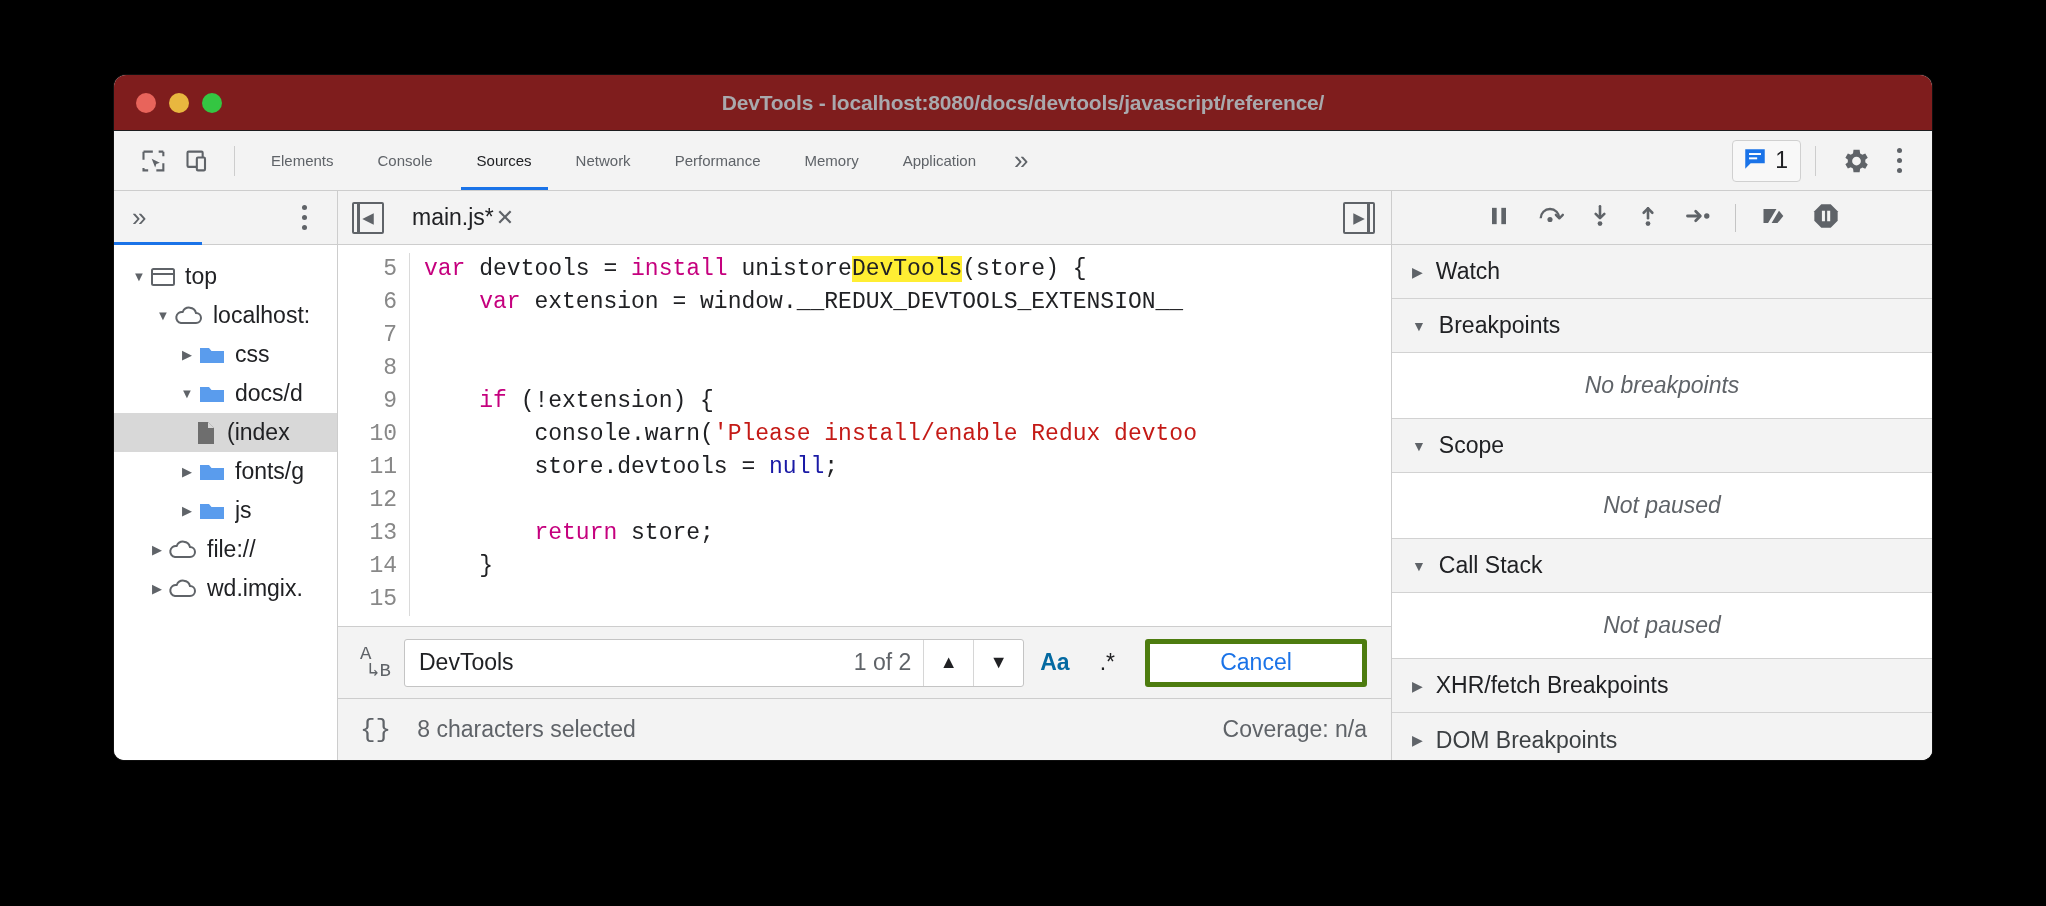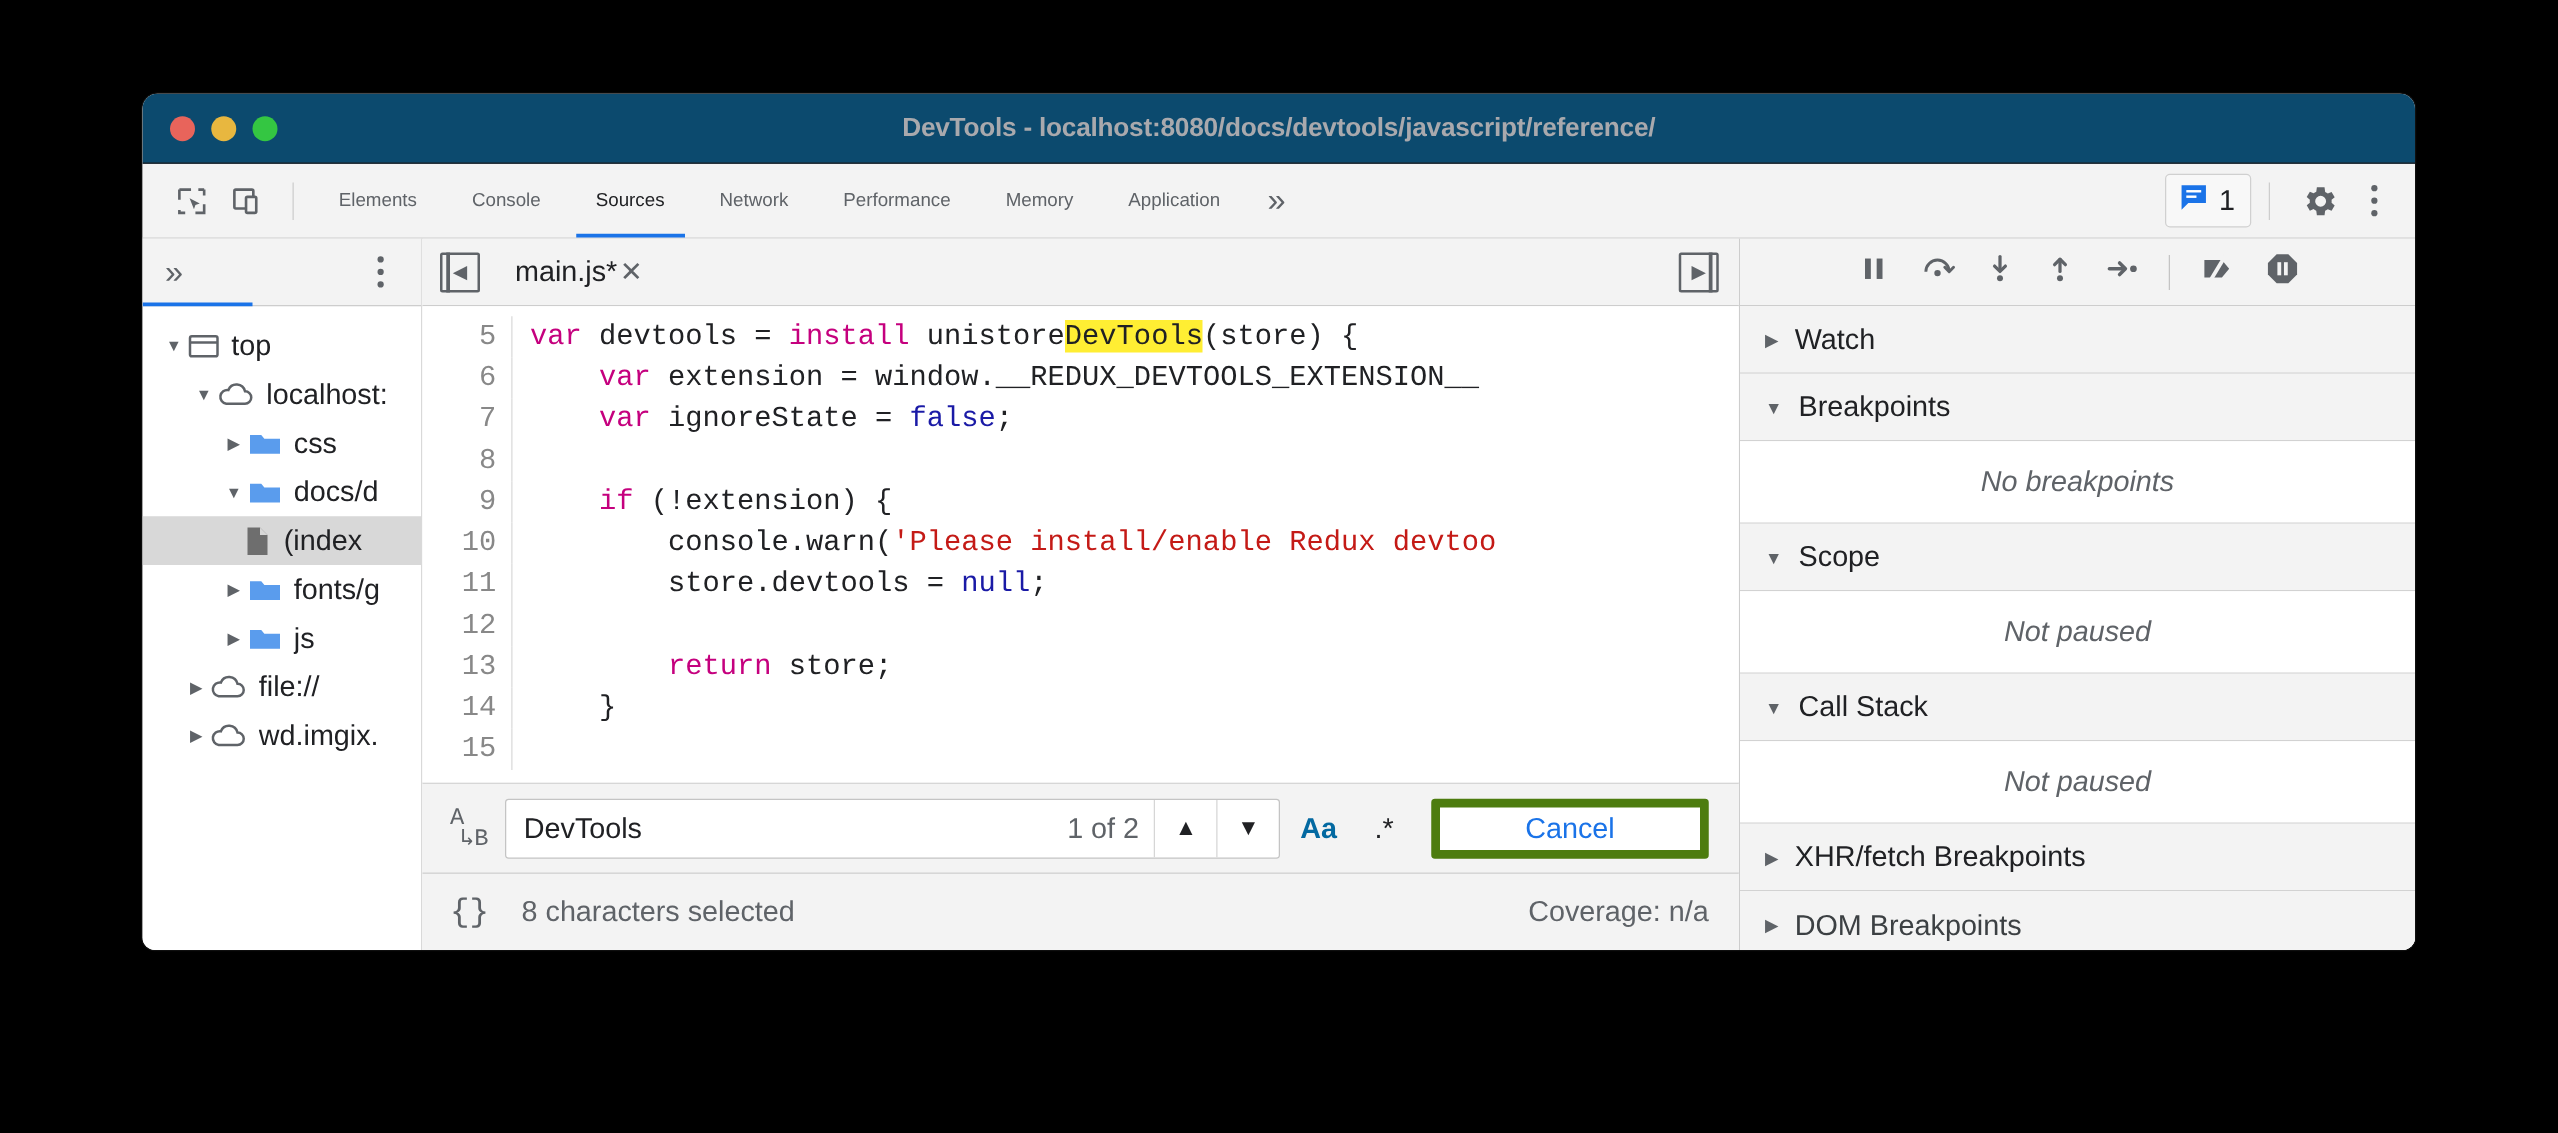--- a/index.html
+++ b/index.html
@@ -21,21 +21,21 @@
     width: 1818px; height: 685px;
     border-radius: 12px 12px 10px 10px;
     overflow: hidden;
     background: #ffffff;
     box-shadow: 0 0 0 1px rgba(255,255,255,0.06);
   }
   
   .titlebar {
     position: relative;
     height: 56px;
-    background: #0c4a6e;
+    background: #7f1d1d;
     border-bottom: 1px solid #1d1d1f;
     display: flex; align-items: center;
   }
   .traffic { display: flex; gap: 13px; margin-left: 22px; }
   .light { width: 20px; height: 20px; border-radius: 50%; }
   .light.red { background: #e8645b; }
   .light.yellow { background: #e8b73f; }
   .light.green { background: #34c642; }
   .title {
     position: absolute; left: 0; right: 0; text-align: center;
@@ -223,21 +223,21 @@
     display: flex; align-items: center; justify-content: center;
     color: #202124; font-size: 18px;
   }
   .sf-opt {
     font-size: 23px; color: #0369a1; font-weight: bold;
     padding: 0 16px; white-space: nowrap;
   }
   .sf-opt.dim { color: #202124; font-weight: normal; padding: 0 18px 0 14px;}
   .cancel {
     height: 48px; min-width: 222px;
-    border: 7px solid #4d7c0f; border-radius: 3px;
+    border: 5px solid #4d7c0f; border-radius: 3px;
     background: #fff;
     display: flex; align-items: center; justify-content: center;
     font-size: 23px; color: #1a73e8;
     margin-left: 12px; flex: none;
   }
   .statusbar {
     flex: none; height: 62px;
     background: #f3f3f3;
     border-top: 1px solid #cdcdcd;
     display: flex; align-items: center;
@@ -480,21 +480,20 @@
               <span class="ctext"><span class="kw">var </span><span>devtools = </span><span class="kw">install </span><span>unistore</span><span class="hl">DevTools</span><span>(store) {</span></span>
             </div>
 
             <div class="cline">
               <span class="lnum">6</span>
               <span class="ctext"><span>    </span><span class="kw">var </span><span>extension = window.__REDUX_DEVTOOLS_EXTENSION__</span></span>
             </div>
 
             <div class="cline">
               <span class="lnum">7</span>
-              <span class="ctext"><span>    </span><span class="kw">var </span><span>ignoreState = </span><span class="lit">false</span><span>;</span></span>
             </div>
 
             <div class="cline">
               <span class="lnum">8</span>
               <span class="ctext"><span></span></span>
             </div>
 
             <div class="cline">
               <span class="lnum">9</span>
               <span class="ctext"><span>    </span><span class="kw">if</span><span> (!extension) {</span></span>

